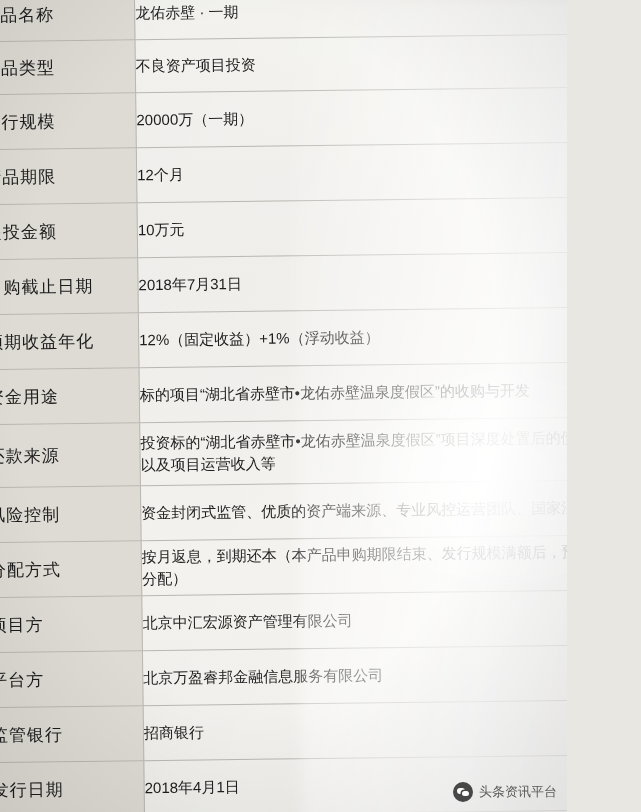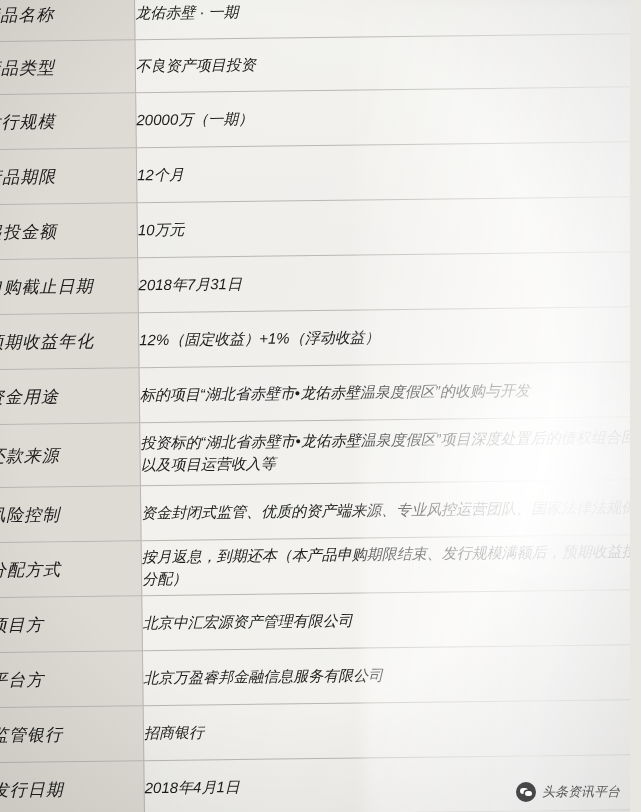--- a/index.html
+++ b/index.html
@@ -10,27 +10,26 @@
     width: 641px;
     height: 812px;
     overflow: hidden;
     background: #e9e7e2;
     font-family: "Liberation Sans", sans-serif;
   }
 
   
   #page {
     position: relative;
-    width: 630px;
+    width: 567px;
     height: 812px;
     background:
       linear-gradient(105deg, rgba(255,255,255,0.00) 0%, rgba(255,255,255,0.10) 45%, rgba(255,255,255,0.22) 75%, rgba(255,255,255,0.30) 100%),
       linear-gradient(180deg, #ecebe6 0%, #e7e5e0 35%, #eceae5 70%, #e6e4de 100%);
     overflow: hidden;
-    font-style: italic;
   }
 
   
   #sheet {
     position: absolute;
     left: -14px;
     top: -16px;
     width: 672px;
     height: 848px;
     transform: rotate(-0.7deg);

